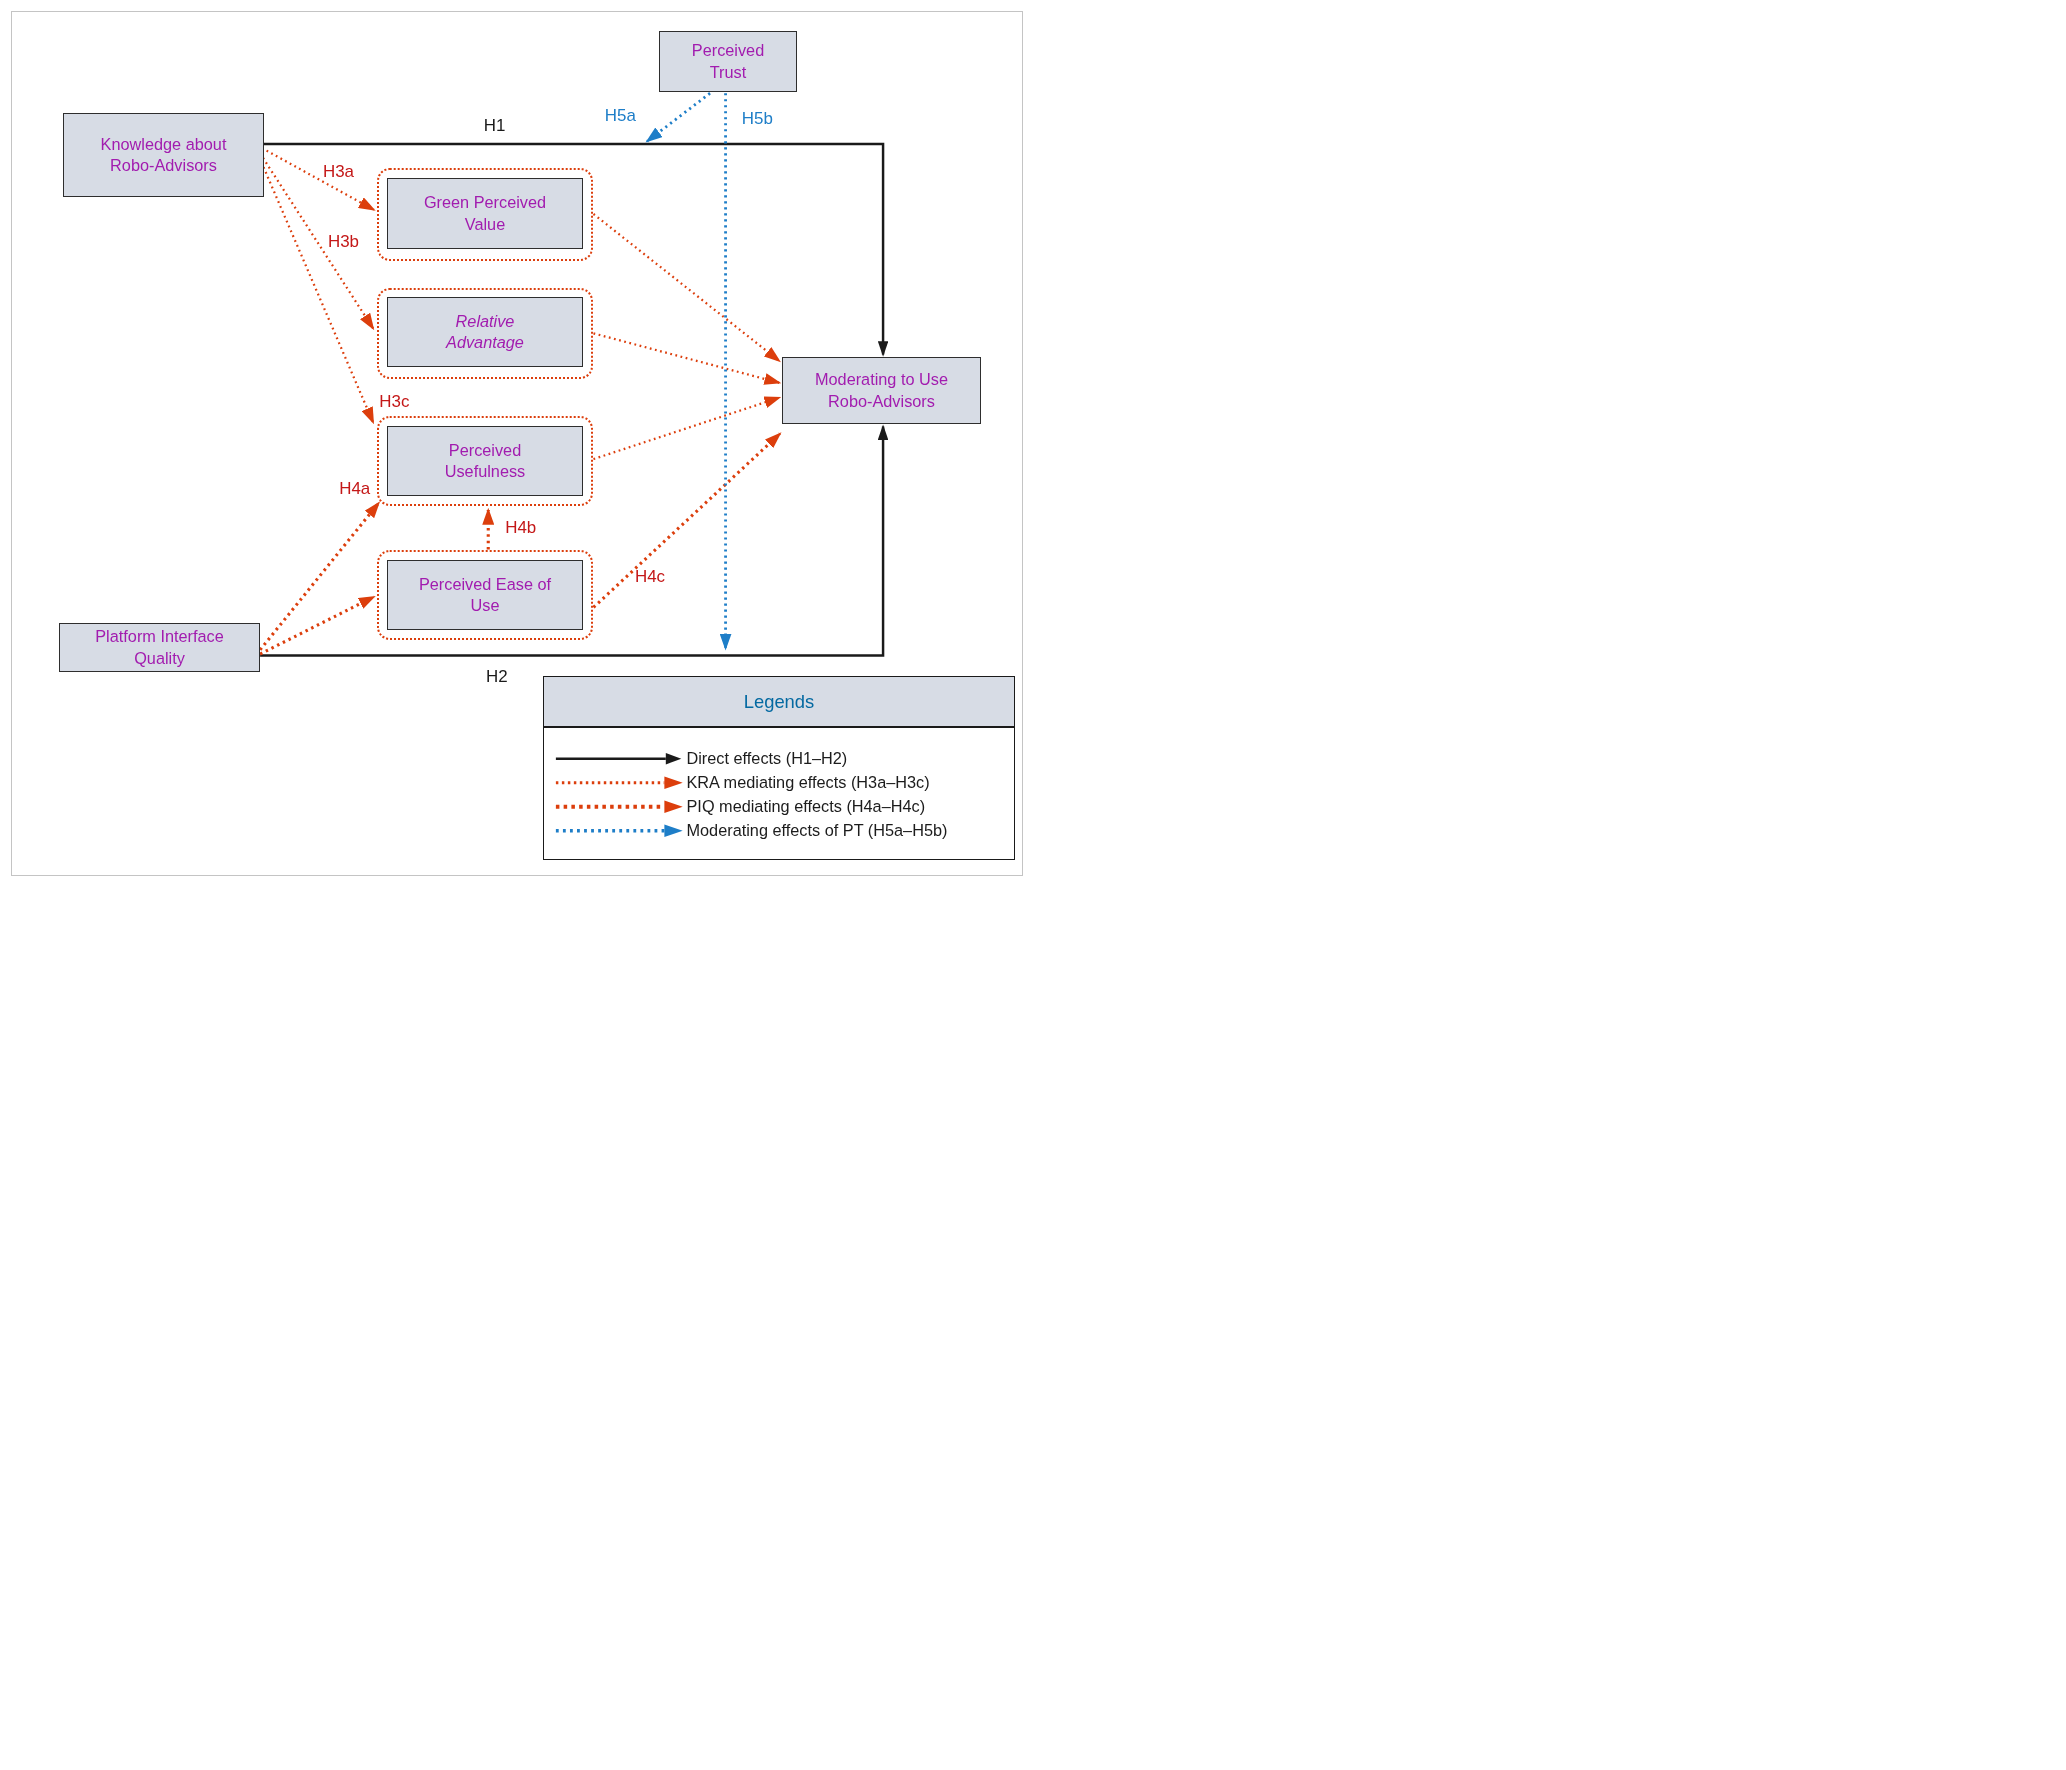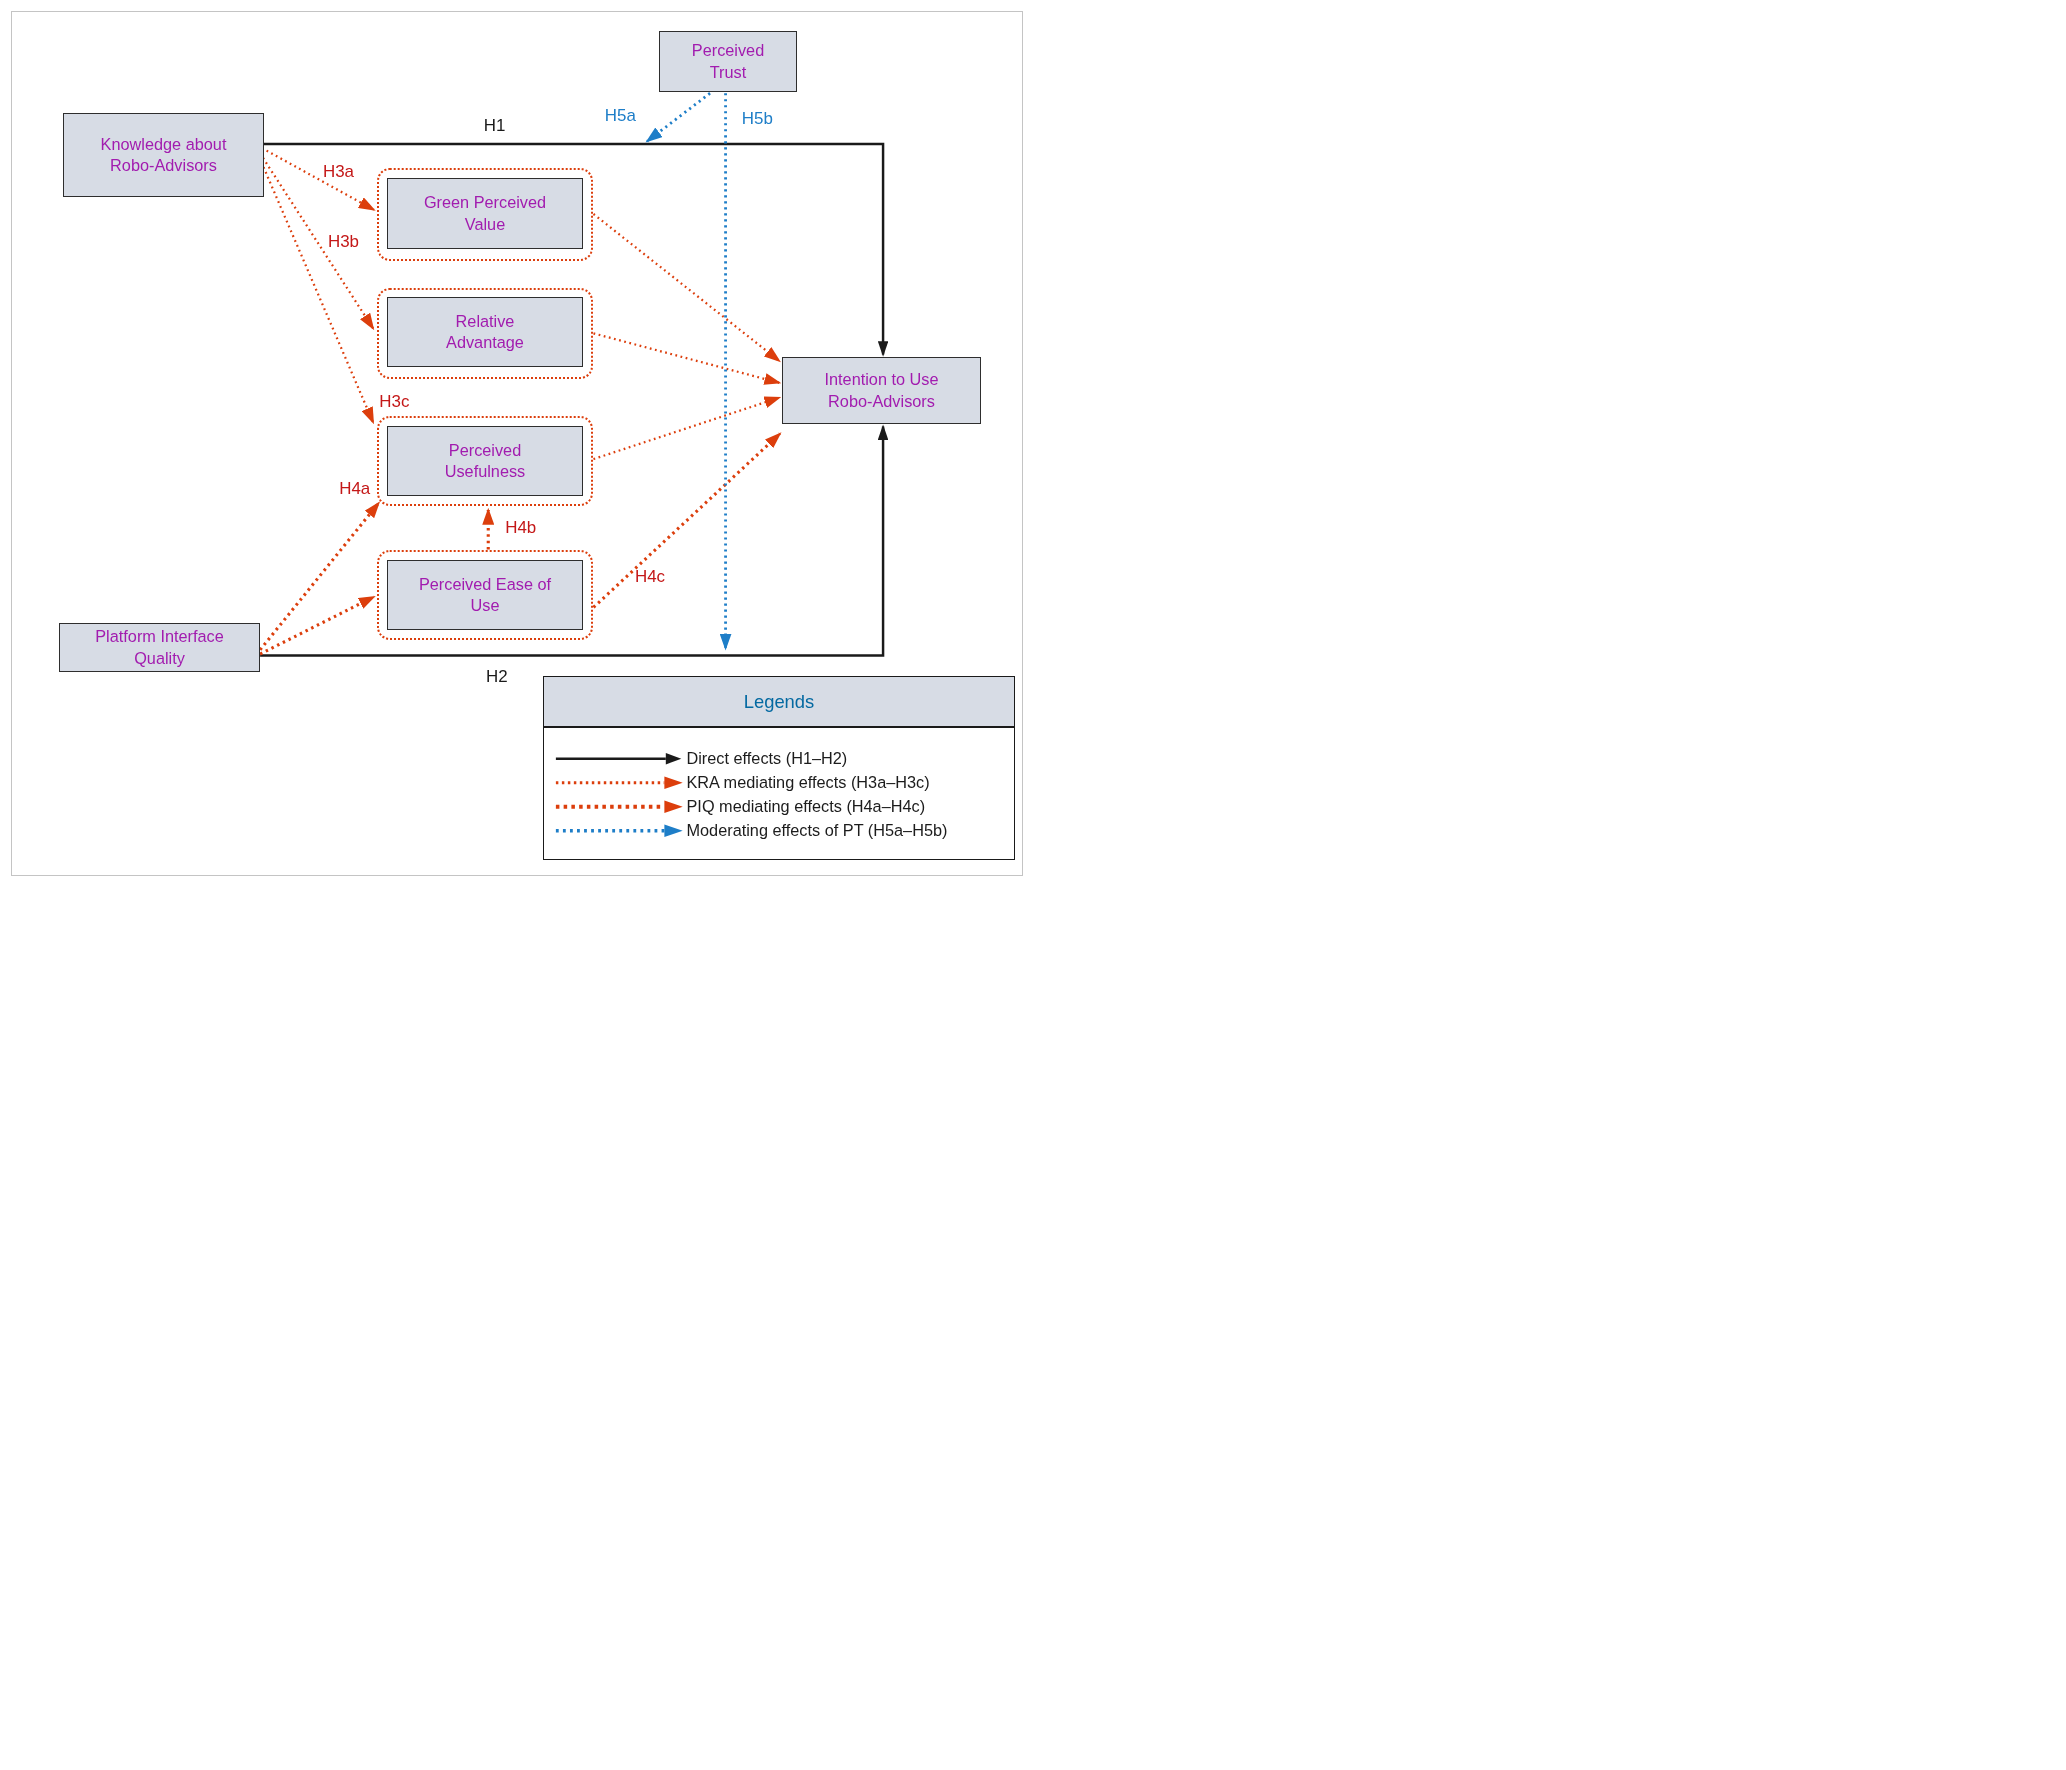--- a/index.html
+++ b/index.html
@@ -112,42 +112,42 @@
   <div class="node" style="left:659px;top:31px;width:138px;height:61px;">
     <div>Perceived</div>
     <div>Trust</div>
   </div>
 
   <div class="node" style="left:387px;top:178px;width:196px;height:71px;">
     <div>Green Perceived</div>
     <div>Value</div>
   </div>
 
-  <div class="node" style="left:387px;top:297px;width:196px;height:70px;">
+  <div class="node" style="left:387px;top:297px;width:196px;height:70px;font-style:italic;">
     <div>Relative</div>
     <div>Advantage</div>
   </div>
 
   <div class="node" style="left:387px;top:426px;width:196px;height:70px;">
     <div>Perceived</div>
     <div>Usefulness</div>
   </div>
 
   <div class="node" style="left:387px;top:560px;width:196px;height:70px;">
     <div>Perceived Ease of</div>
     <div>Use</div>
   </div>
 
   <div class="node" style="left:59px;top:623px;width:201px;height:49px;">
     <div>Platform Interface</div>
     <div>Quality</div>
   </div>
 
   <div class="node" style="left:782px;top:357px;width:199px;height:67px;">
-    <div>Intention to Use</div>
+    <div>Moderating to Use</div>
     <div>Robo-Advisors</div>
   </div>
 
   <div class="legend">
     <div class="legend-header">Legends</div>
     <div class="legend-body">
 
       <div class="legend-row">
         <svg class="legend-swatch" viewBox="0 0 190 22">
           <line x1="4" y1="11" x2="160" y2="11" stroke="#1a1a1a" stroke-width="3.5"></line>

